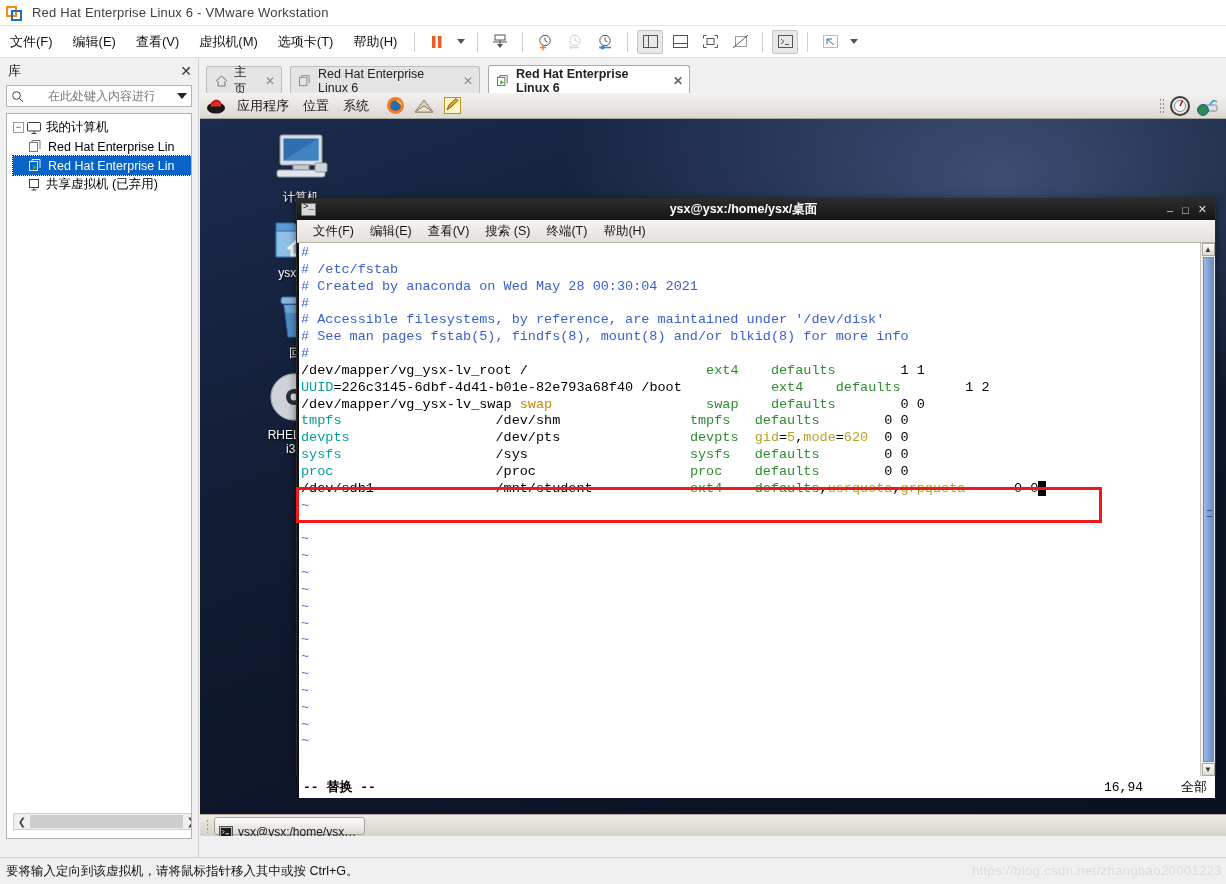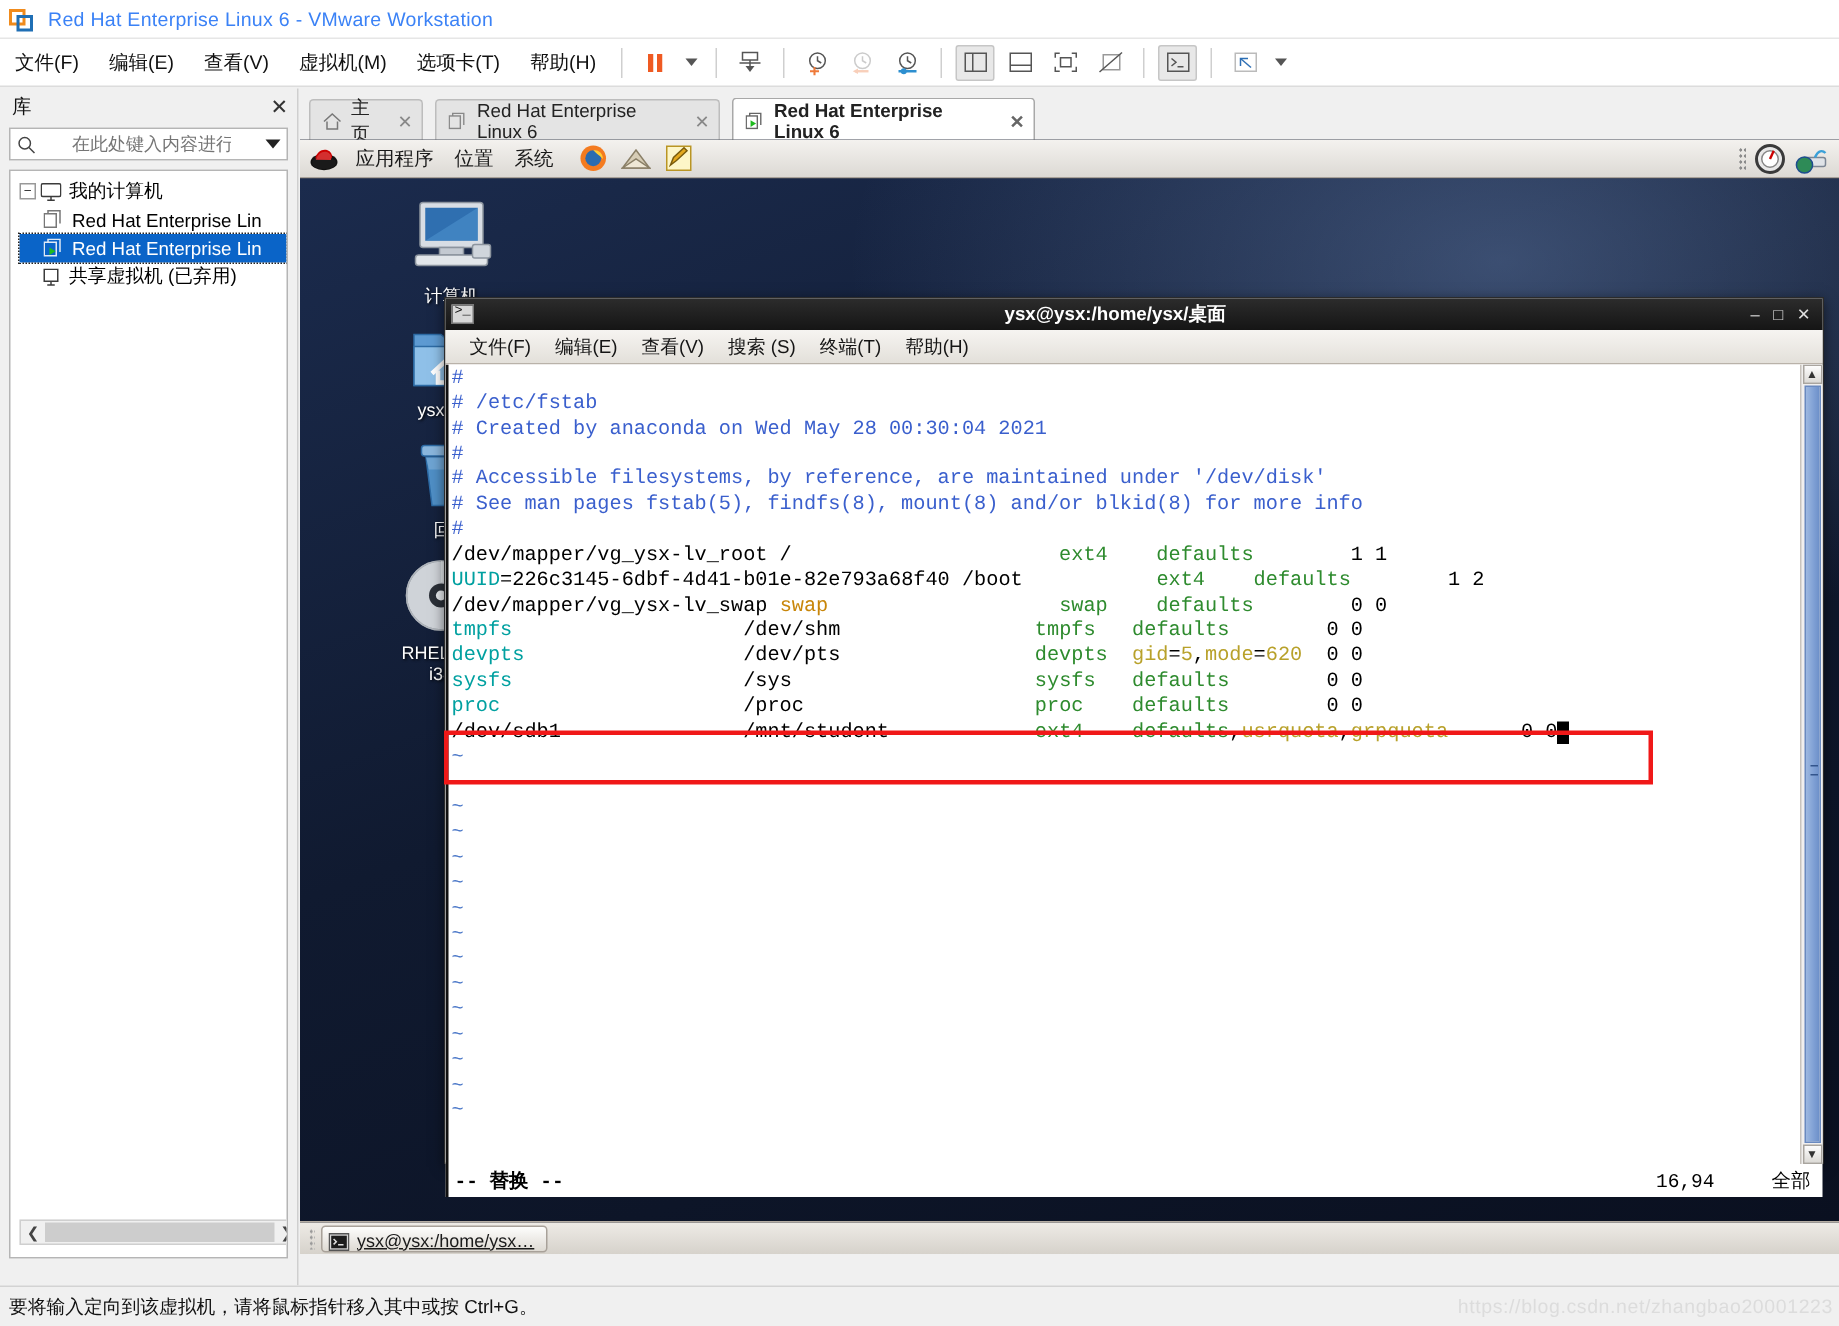--- a/index.html
+++ b/index.html
@@ -22,21 +22,21 @@
     position: relative; flex: none;
   }
   .vm-logo .sq1 {
     position: absolute; left: 0; top: 2px; width: 11px; height: 11px;
     border: 2px solid #f08b1d; background: #fff;
   }
   .vm-logo .sq2 {
     position: absolute; left: 5px; top: 6px; width: 11px; height: 11px;
     border: 2px solid #1f6fb5; background: transparent;
   }
-  .vm-title-text { font-size: 13px; color: #3b82f6; letter-spacing: .2px; }
+  .vm-title-text { font-size: 13px; color: #404040; letter-spacing: .2px; }
 
   
   .vm-menubar {
     position: absolute; left: 0; top: 26px; width: 1226px; height: 32px;
     background: #ffffff; display: flex; align-items: center;
     border-bottom: 1px solid #dcdcdc;
   }
   .vm-menu-item {
     font-size: 13px; color: #111; padding: 4px 9px; margin: 0 1px; cursor: default;
     white-space: nowrap;
@@ -130,21 +130,21 @@
   }
   .dicon { position: absolute; width: 86px; text-align: center; color: #fff; font-size: 12px; }
   .dicon .lbl { margin-top: 2px; text-shadow: 1px 1px 2px #000; line-height: 14px; }
 
   .taskbar {
     position: absolute; left: 0; right: 0; bottom: 0; height: 22px;
     background: linear-gradient(#eeebe6, #d6d2cb); border-top: 1px solid #b5ada3;
     display: flex; align-items: center; padding-left: 6px;
   }
   .task-btn {
-    display: flex; align-items: flex-end; height: 18px; padding: 12px 8px 0 4px;
+    display: flex; align-items: center; height: 18px; padding: 12px 8px 0 4px;
     background: linear-gradient(#fdfdfc, #dedad3); border: 1px solid #a8a199;
     border-radius: 3px; font-size: 12px; color: #1a1a1a; max-width: 210px; text-decoration: underline;
   }
   .task-grip { width: 4px; height: 14px; margin-right: 4px;
     background-image: radial-gradient(#9a9a9a 40%, transparent 41%); background-size: 3px 4px; }
 
   
   .term-win {
     position: absolute; left: 296px; top: 198px; width: 920px; height: 578px;
     border: 1px solid #2b2b2b; background: #fff; box-shadow: 0 2px 8px rgba(0,0,0,.55);

